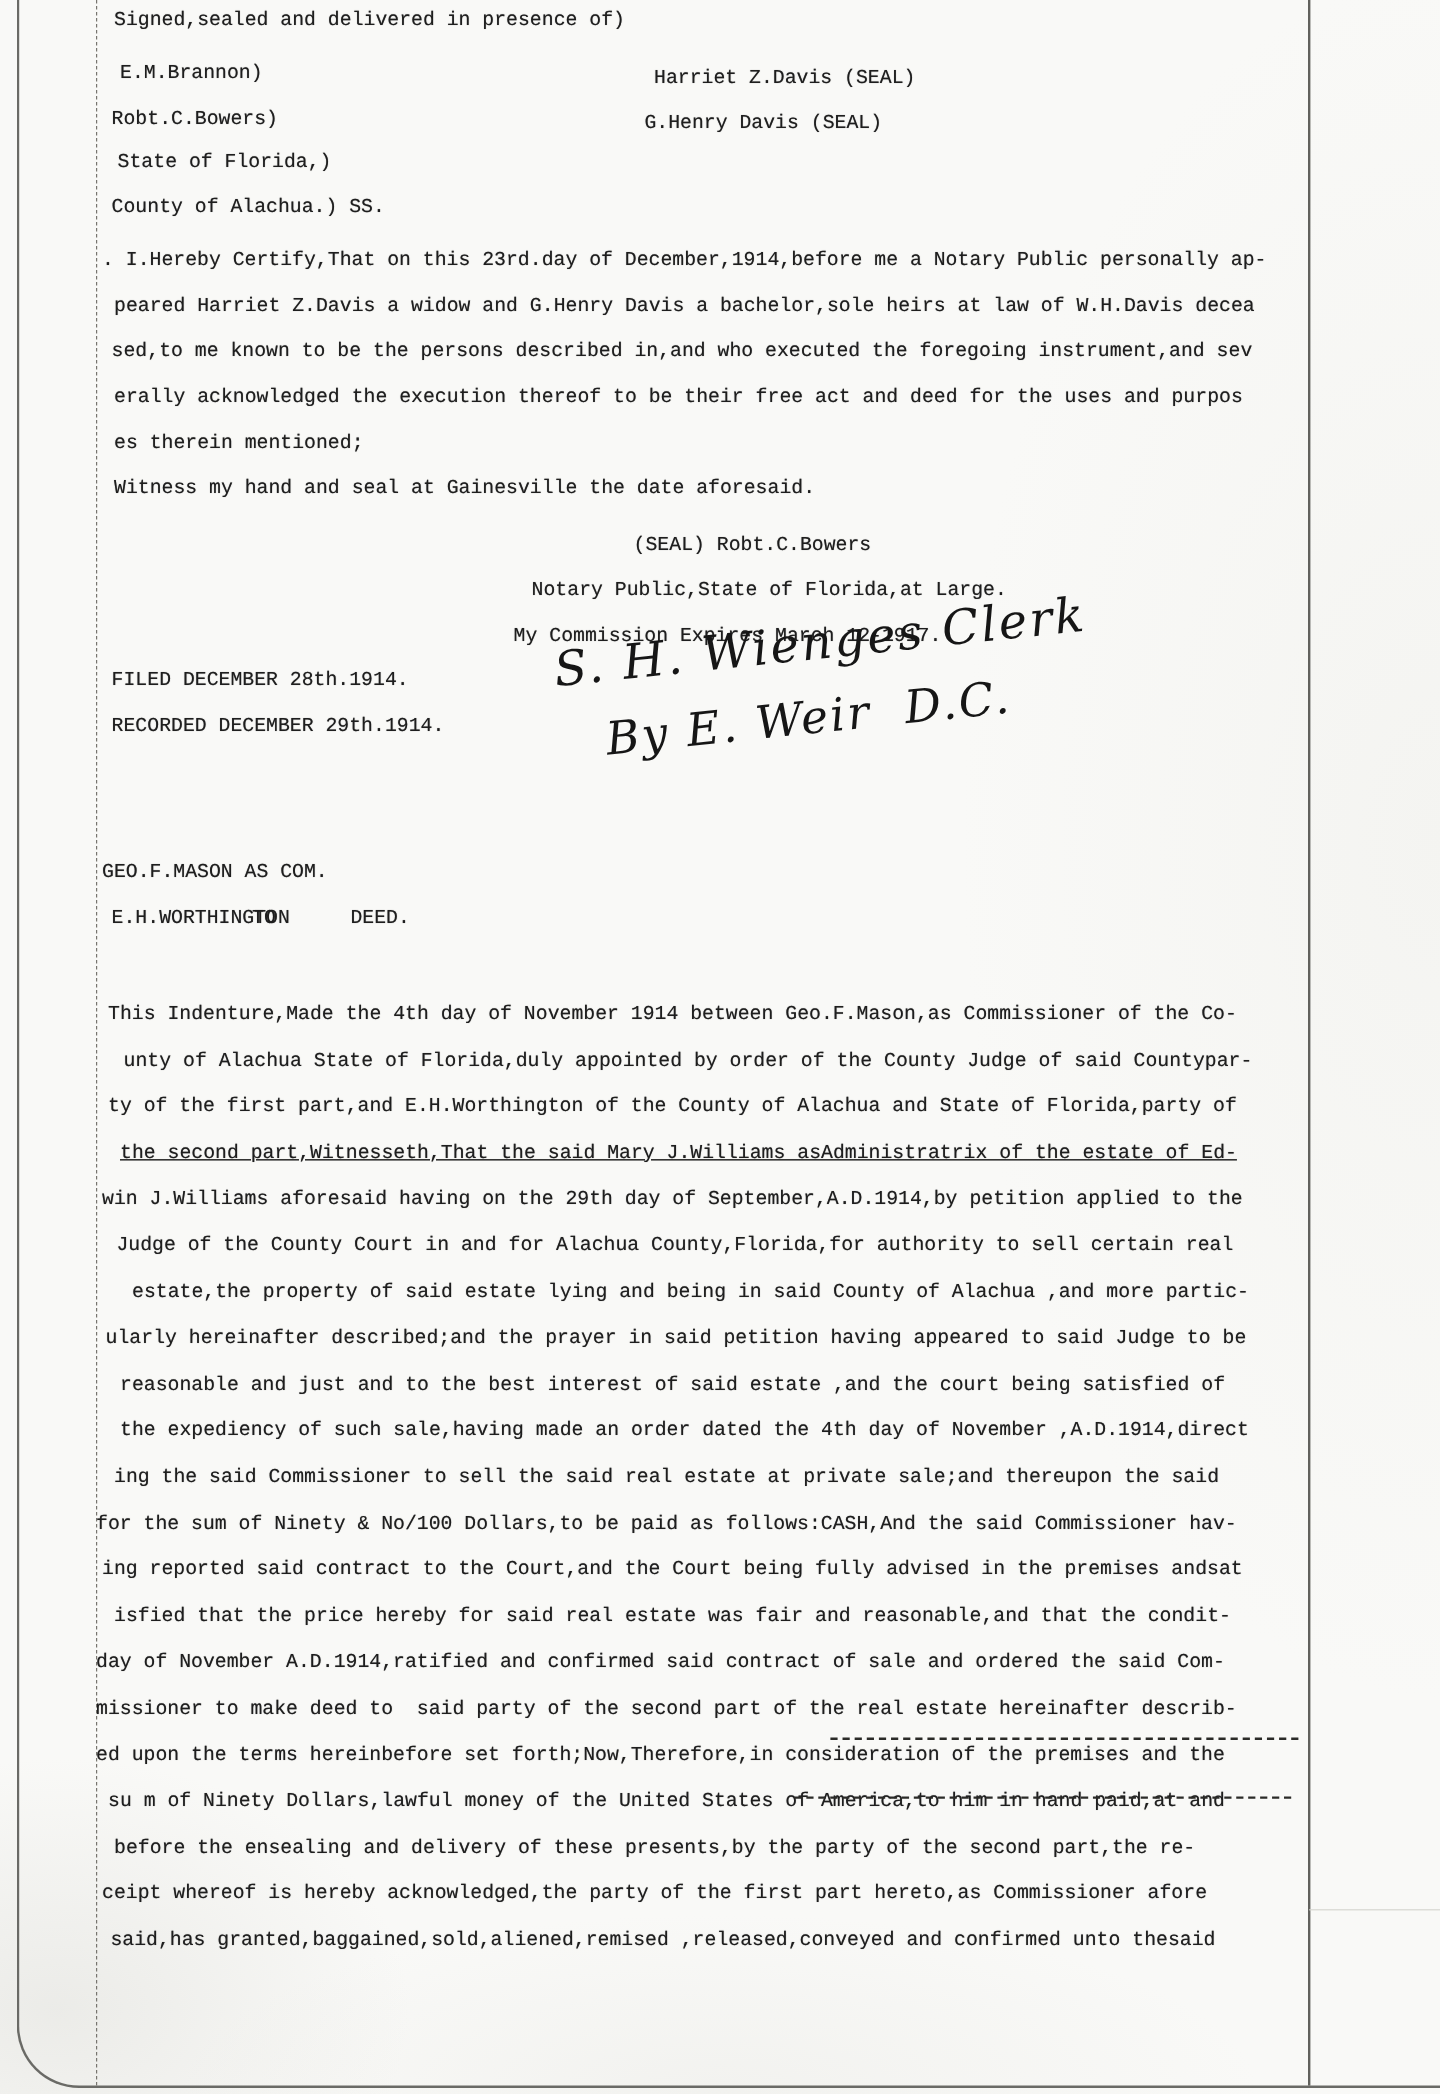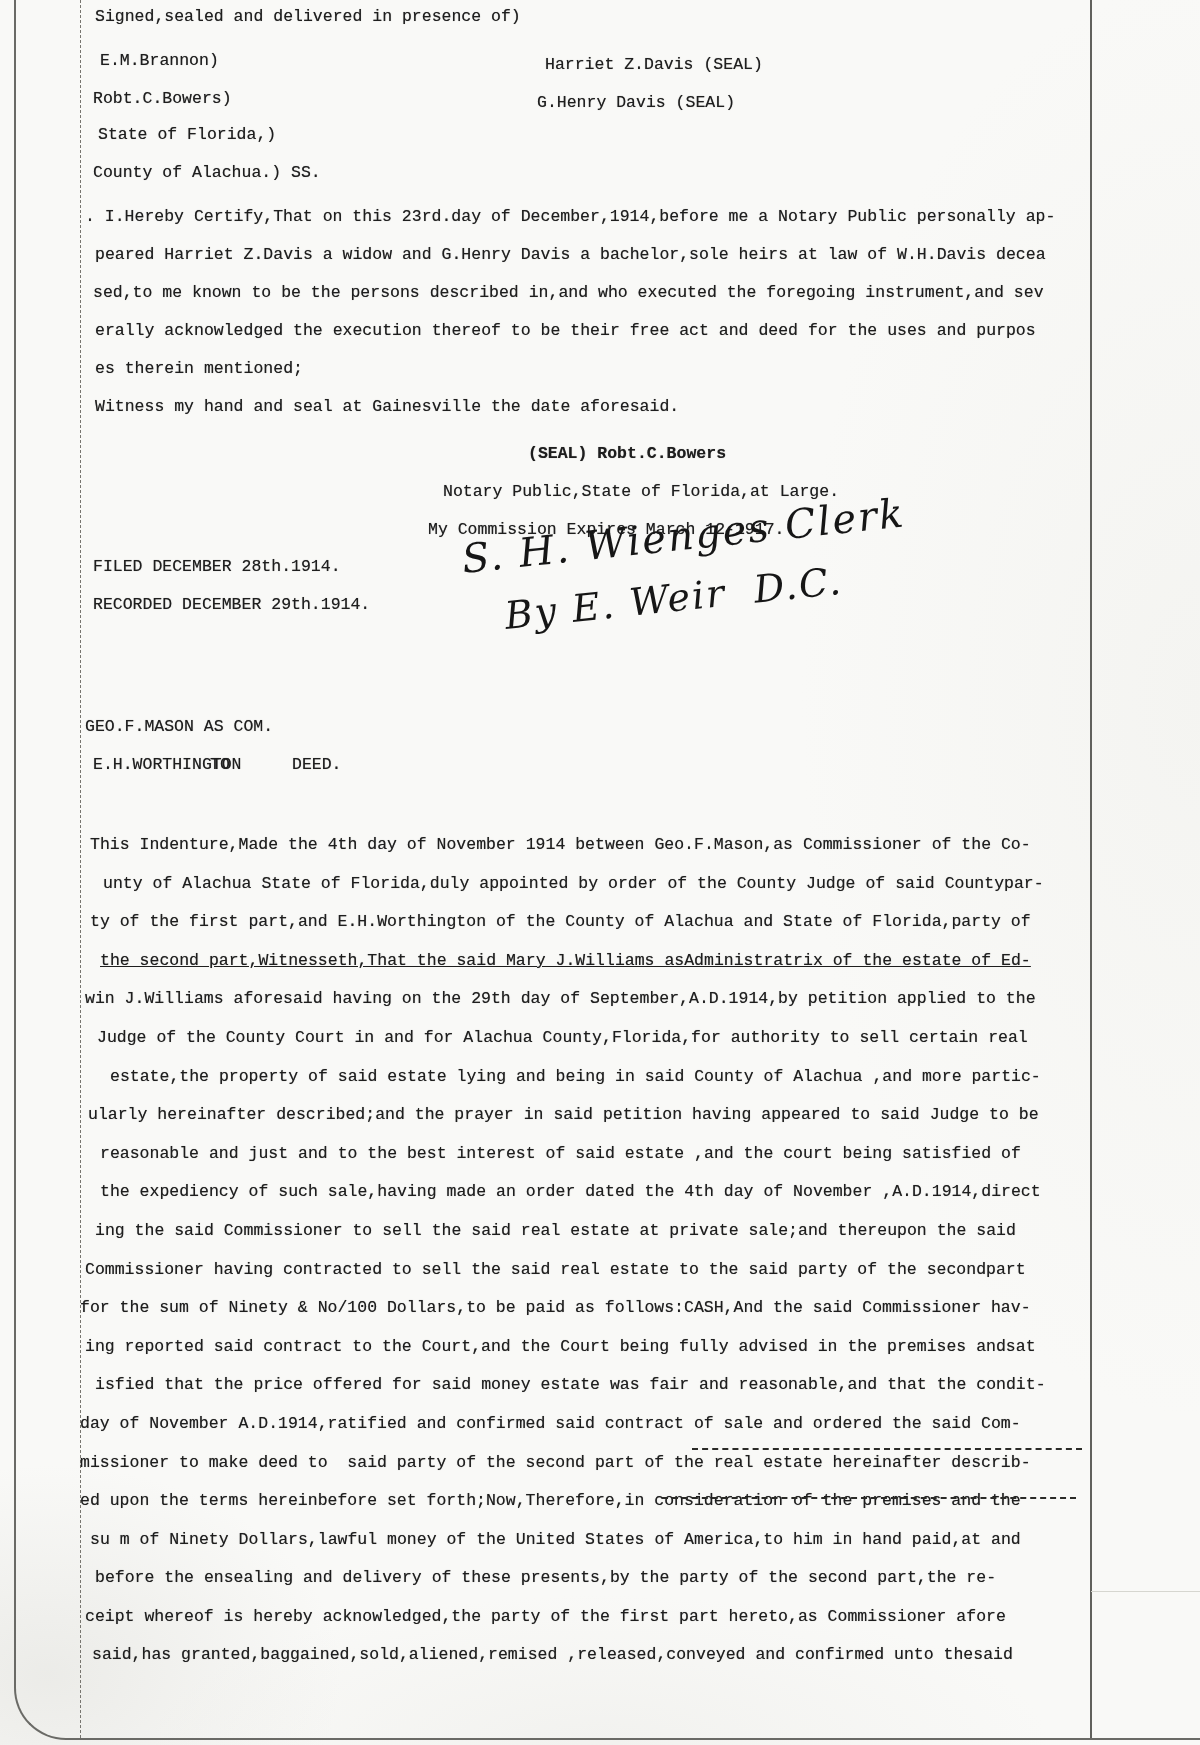--- a/index.html
+++ b/index.html
@@ -99,21 +99,21 @@
 
       <div class="pline" style="padding-left: 93px;">sed,to me known to be the persons described in,and who executed the foregoing instrument,and sev</div>
 
       <div class="pline" style="padding-left: 95px;">erally acknowledged the execution thereof to be their free act and deed for the uses and purpos</div>
 
       <div class="pline" style="padding-left: 95px;">es therein mentioned;</div>
 
       <div class="pline" style="padding-left: 95px;">Witness my hand and seal at Gainesville the date aforesaid.</div>
     </div>
 
-  <div class="tline" style="left:528px; top:445px;font-weight:bold;">(SEAL) Robt.C.Bowers</div>
+  <div class="tline" style="left:528px; top:445px;">(SEAL) Robt.C.Bowers</div>
   <div class="tline" style="left:443px; top:483px;">Notary Public,State of Florida,at Large.</div>
   <div class="tline" style="left:428px; top:521px;">My Commission Expires March 12-1917.</div>
 
   <div class="tline" style="left:93px; top:558px;">FILED DECEMBER 28th.1914.</div>
   <div class="tline" style="left:93px; top:596px;">RECORDED DECEMBER 29th.1914.</div>
   <div class="signature sig1">S. H. Wienges Clerk</div>
   <div class="signature sig2">By E. Weir  D.C.</div>
 
   <div class="tline" style="left:85px;  top:718px;">GEO.F.MASON AS COM.</div>
   <div class="tline" style="left:210px; top:756px;">TO</div>
@@ -137,27 +137,26 @@
       <div class="dline" style="padding-left: 110px;">estate,the property of said estate lying and being in said County of Alachua ,and more partic-</div>
 
       <div class="dline" style="padding-left: 88px;">ularly hereinafter described;and the prayer in said petition having appeared to said Judge to be</div>
 
       <div class="dline" style="padding-left: 100px;">reasonable and just and to the best interest of said estate ,and the court being satisfied of</div>
 
       <div class="dline" style="padding-left: 100px;">the expediency of such sale,having made an order dated the 4th day of November ,A.D.1914,direct</div>
 
       <div class="dline" style="padding-left: 95px;">ing the said Commissioner to sell the said real estate at private sale;and thereupon the said</div>
 
-      <div class="dline" style="padding-left: 85px;">Commissioner having contracted to sell the said real estate to the said party of the secondpart</div>
 
       <div class="dline" style="padding-left: 80px;">for the sum of Ninety &amp; No/100 Dollars,to be paid as follows:CASH,And the said Commissioner hav-</div>
 
       <div class="dline" style="padding-left: 85px;">ing reported said contract to the Court,and the Court being fully advised in the premises andsat</div>
 
-      <div class="dline" style="padding-left: 95px;">isfied that the price offered for said money estate was fair and reasonable,and that the condit-</div>
+      <div class="dline" style="padding-left: 95px;">isfied that the price hereby for said real estate was fair and reasonable,and that the condit-</div>
 
 
       <div class="dline" style="padding-left: 80px;">day of November A.D.1914,ratified and confirmed said contract of sale and ordered the said Com-</div>
 
       <div class="dline" style="padding-left: 80px;">missioner to make deed to  said party of the second part of the real estate hereinafter describ-</div>
 
       <div class="dline" style="padding-left: 80px;">ed upon the terms hereinbefore set forth;Now,Therefore,in consideration of the premises and the</div>
 
       <div class="dline" style="padding-left: 90px;">su m of Ninety Dollars,lawful money of the United States of America,to him in hand paid,at and</div>
 

